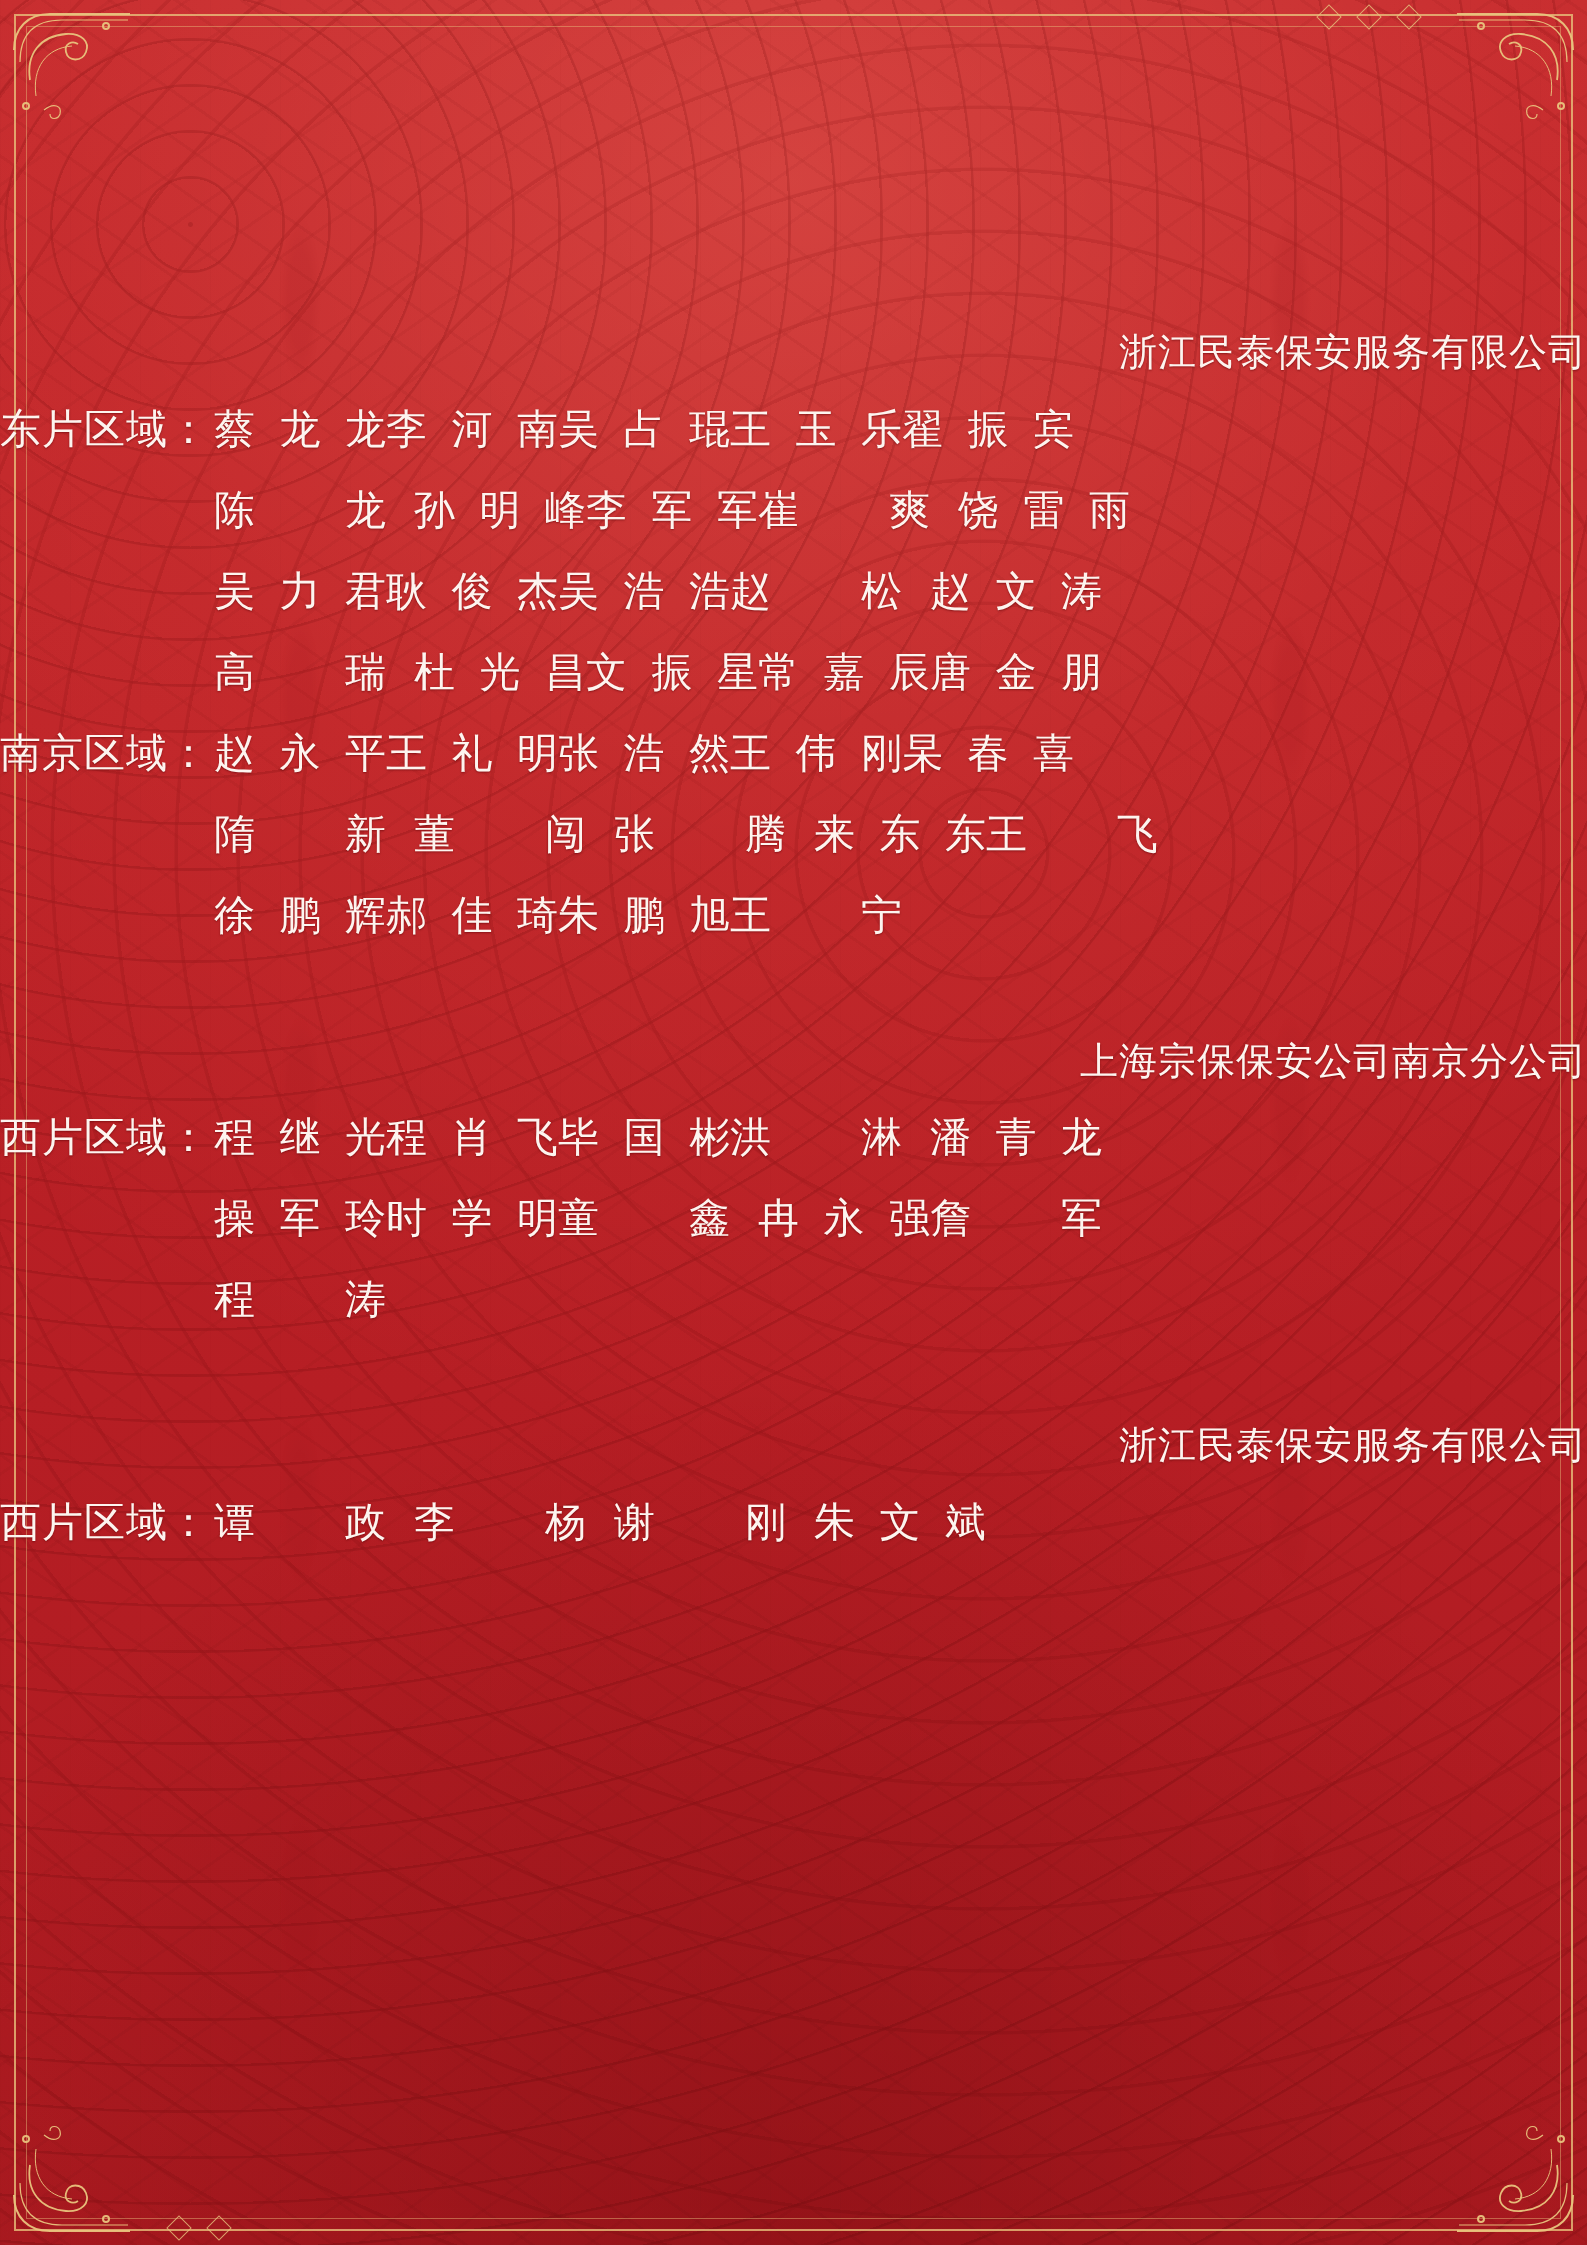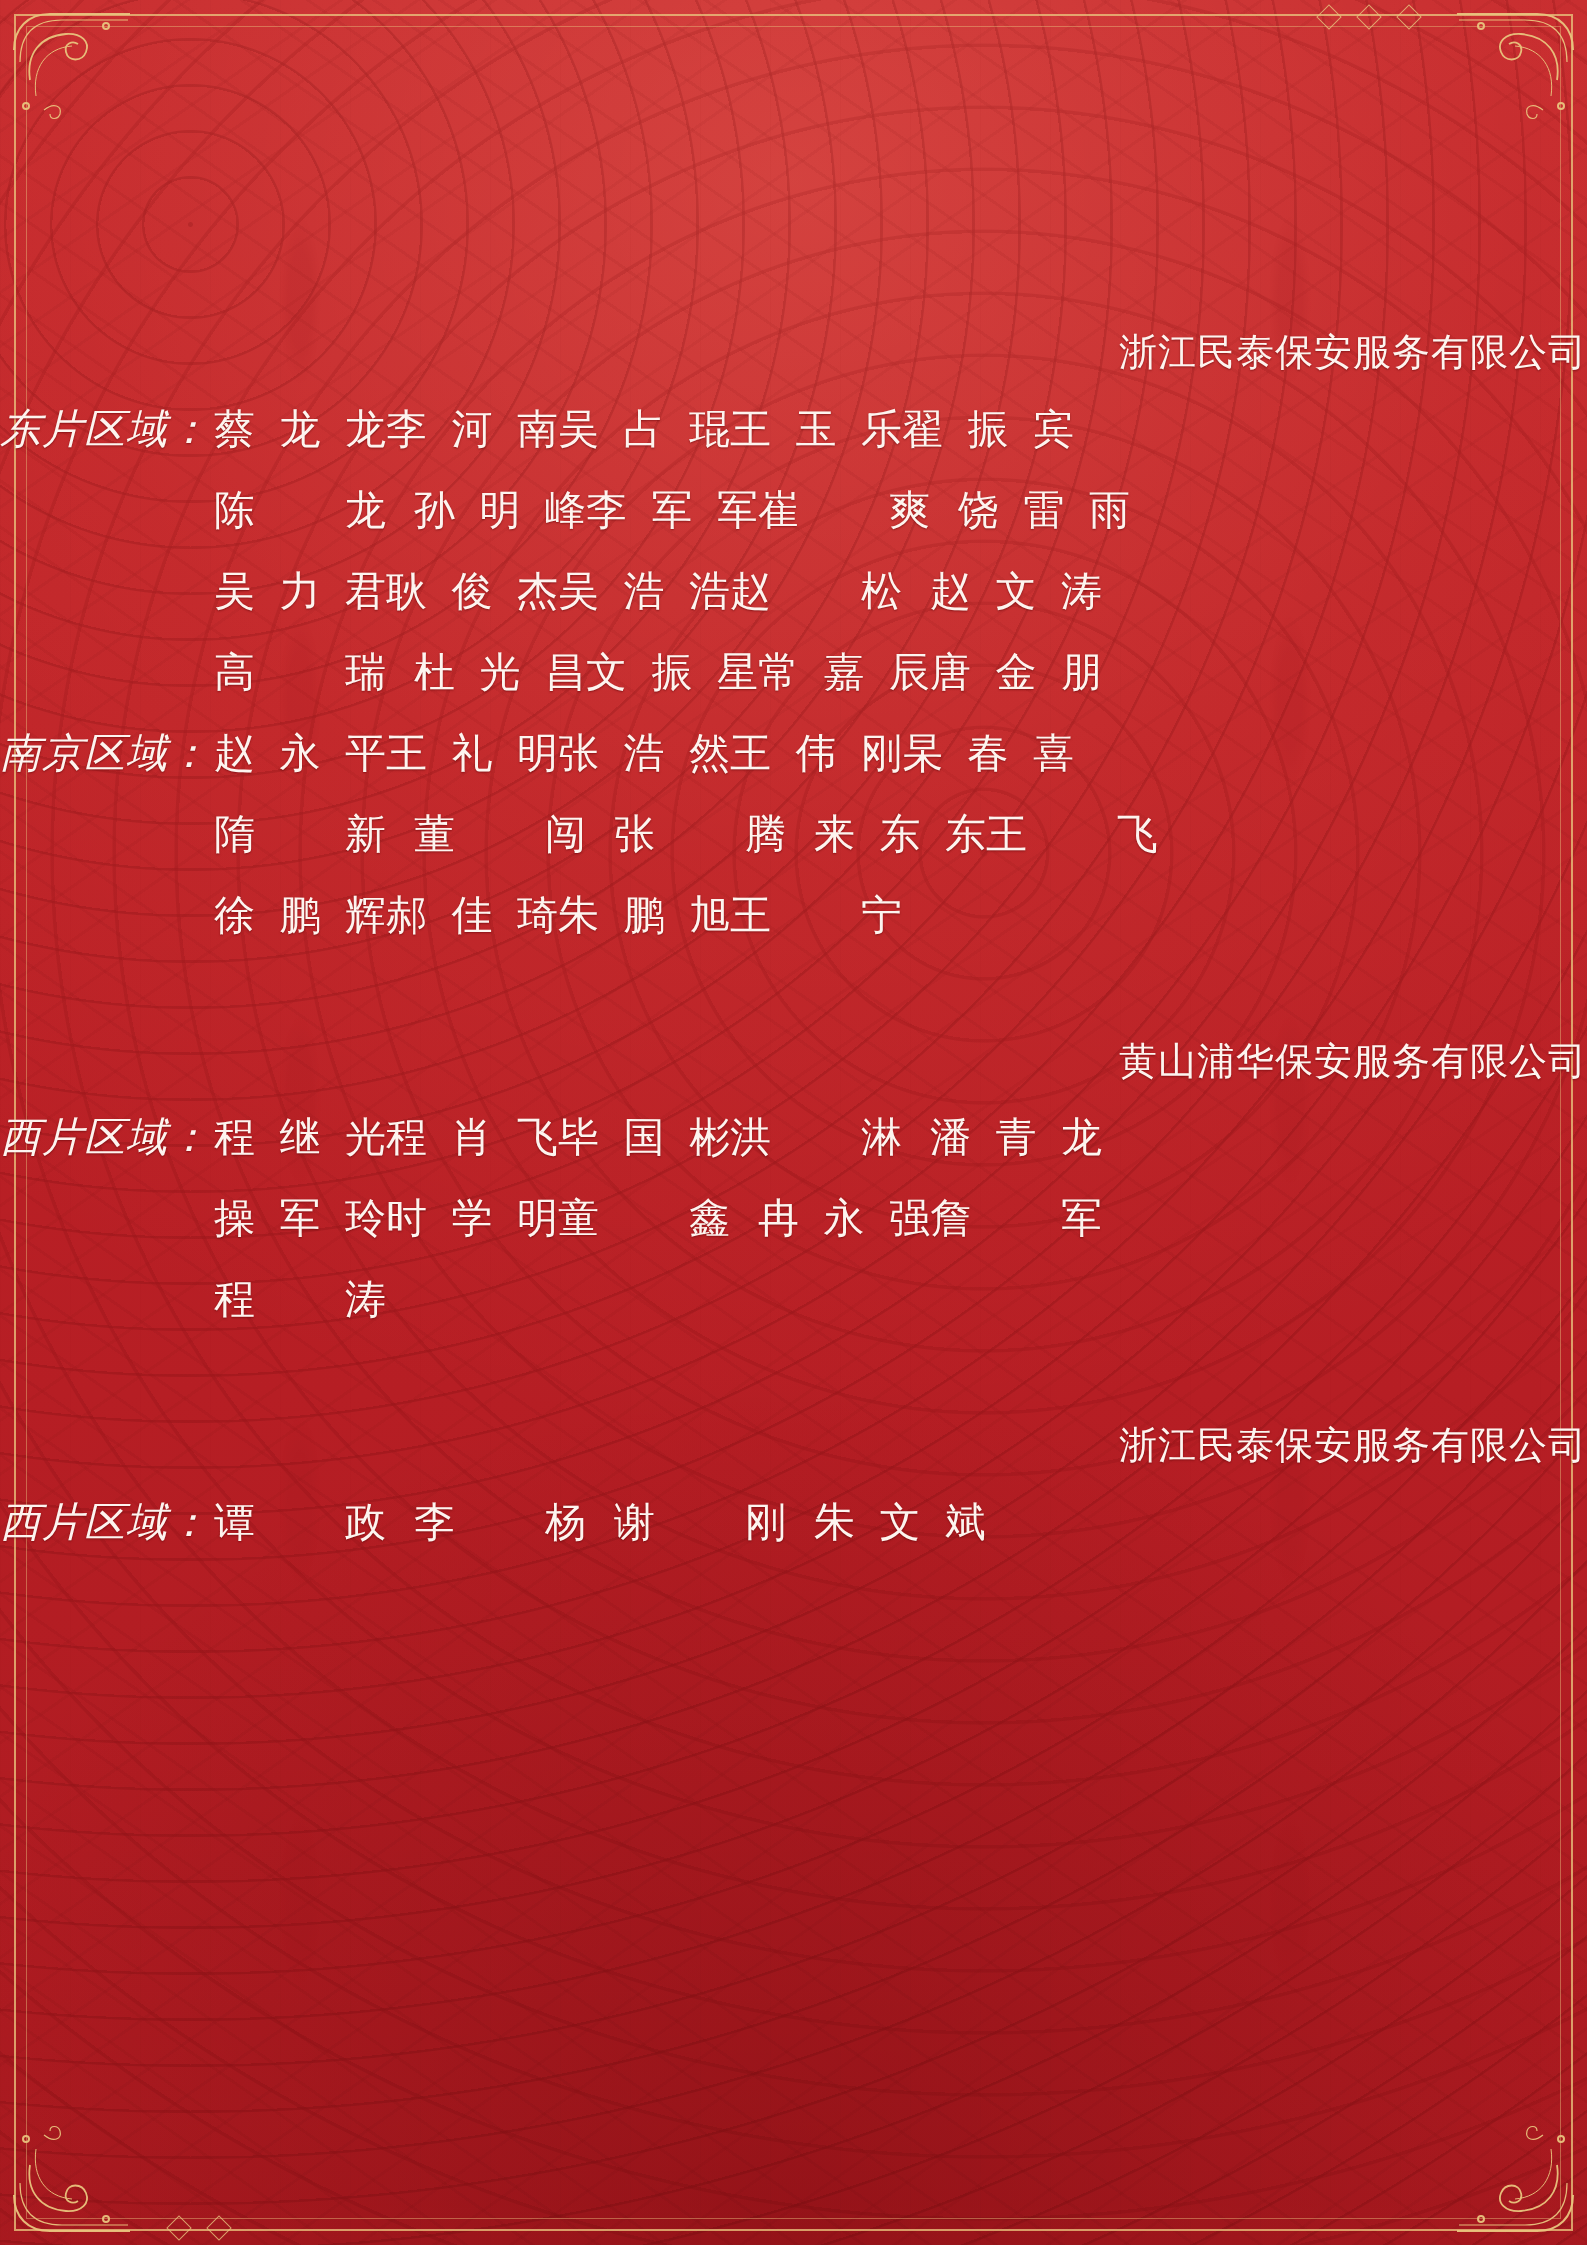--- a/index.html
+++ b/index.html
@@ -128,21 +128,20 @@
     margin-top: 26px;
   }
 
   .region-label {
     width: 210px;
     min-width: 210px;
     text-align: right;
     padding-right: 4px;
     letter-spacing: 1px;
     white-space: nowrap;
-    font-style: italic;
   }
   .region-label.blank { visibility: hidden; }
 
   .names {
     display: flex;
   }
   .name-cell {
     width: 172px;
     min-width: 172px;
     display: flex;
@@ -409,21 +408,21 @@
             </div>
             <div class="name-cell two-char">
               <span>王</span>
               <span>宁</span>
             </div>
           </div>
         </div>
       </div>
       <div class="gap-md"></div>
       <div class="block">
-        <div class="company-title">黄山浦华保安服务有限公司</div>
+        <div class="company-title">上海宗保保安公司南京分公司</div>
         <div class="name-row">
           <div class="region-label">西片区域：</div>
           <div class="names">
             <div class="name-cell">
               <span>程</span>
               <span>继</span>
               <span>光</span>
             </div>
             <div class="name-cell">
               <span>程</span>

